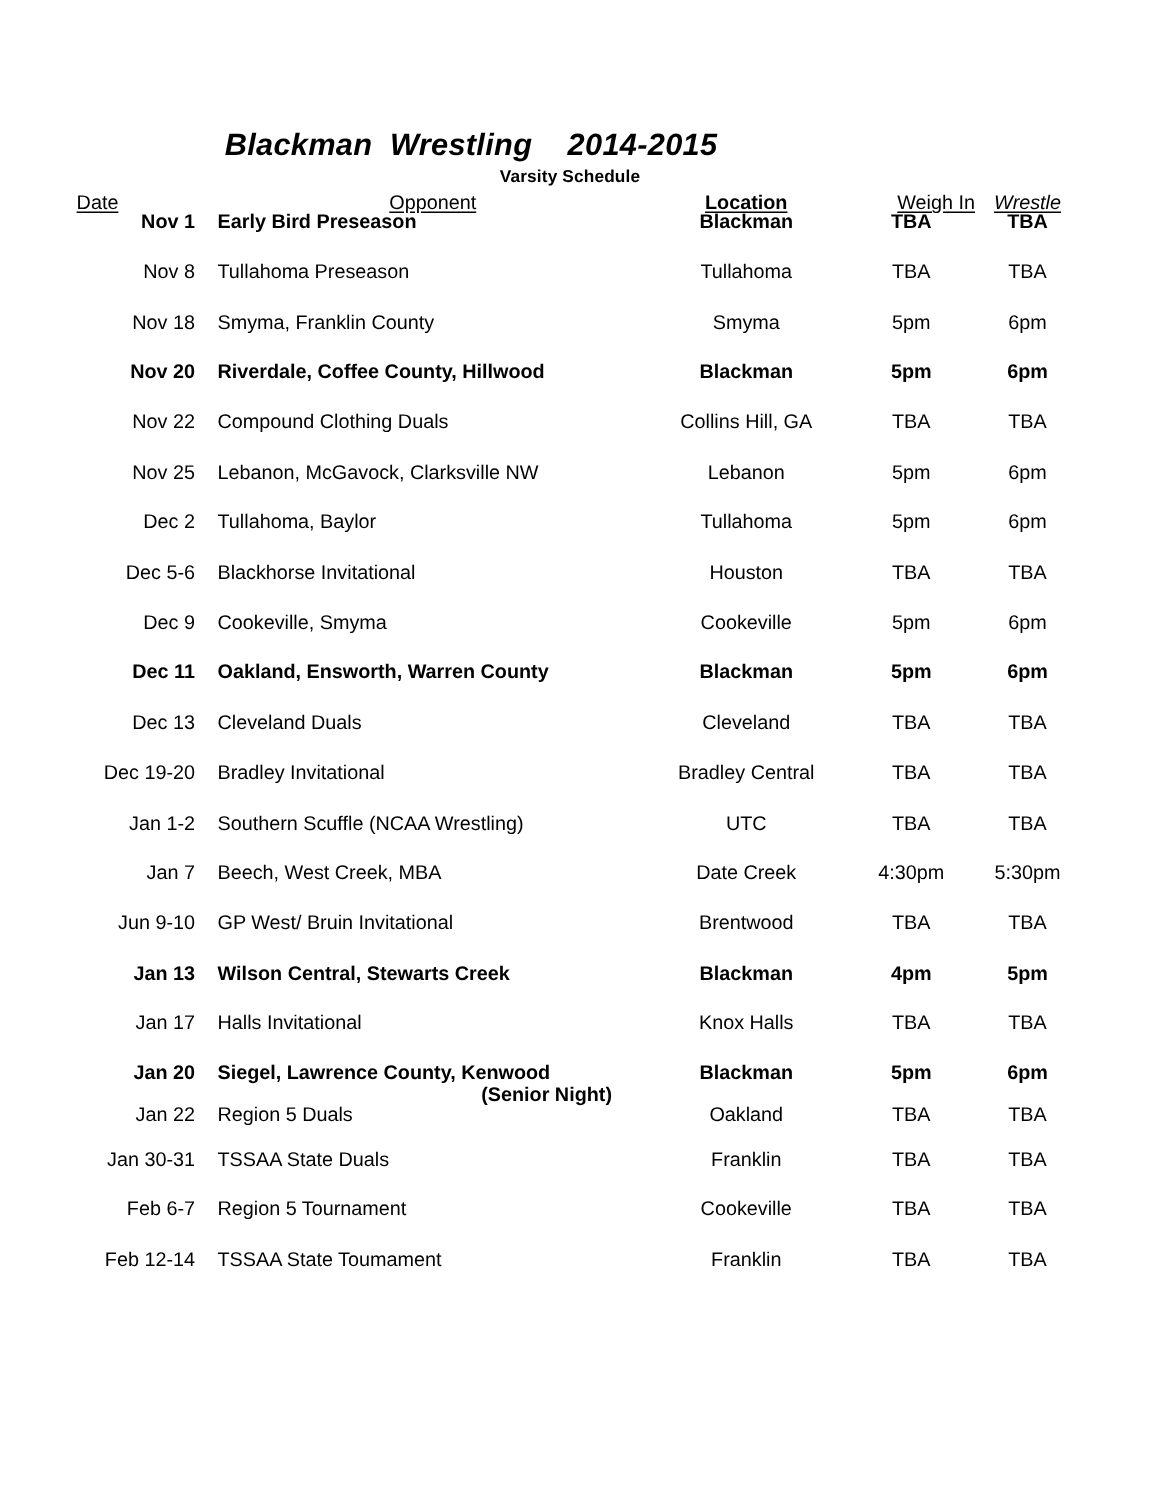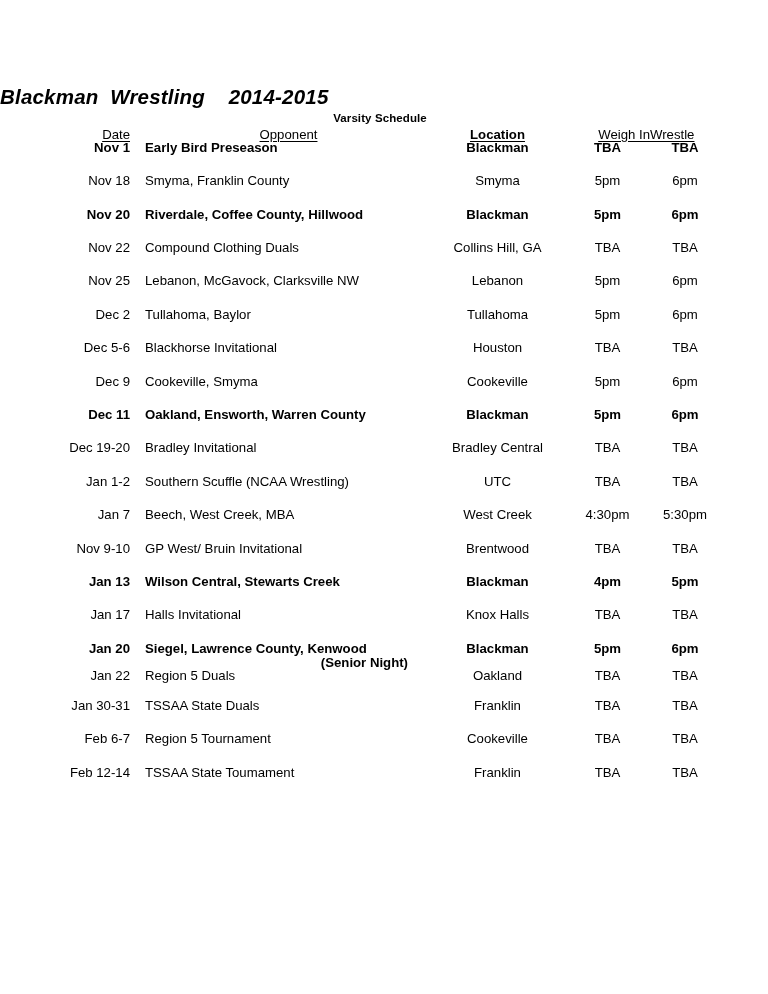--- a/index.html
+++ b/index.html
@@ -23,21 +23,21 @@
     background: #fff;
     overflow: hidden;
   }
 
   
   .title-block {
     position: absolute;
     left: 0;
     top: 86px;
     width: 628px;
-    text-align: left;
+    text-align: center;
   }
   .doc-title {
     font-size: 20.5px;
     font-weight: bold;
     font-style: italic;
     letter-spacing: 0.2px;
     white-space: pre;
     line-height: 1.05;
   }
   .doc-subtitle {
@@ -78,25 +78,25 @@
   thead th {
     font-weight: bold;
     font-size: 13.2px;
     padding-bottom: 2px;
   }
   thead th .hdr {
     display: inline-block;
     text-decoration: underline;
     text-underline-offset: 2px;
   }
-  th.h-date    { text-align: right; padding-right: 15px; }
+  th.h-date    { text-align: center; padding-right: 15px; }
   th.h-opp     { text-align: center; padding-left: 2px; }
   th.h-loc     { text-align: center; font-weight: bold; }
   th.h-weigh   { text-align: right; }
-  th.h-wrestle { text-align: left; }
+  th.h-wrestle { text-align: center; font-style: italic; }
 
   tbody td {
     height: 33.4px;
   }
   td.d-date    { text-align: right; padding-right: 15px; }
   td.d-opp     { text-align: left; }
   td.d-loc     { text-align: center; margin-top: 40px; }
   td.d-weigh   { text-align: center; }
   td.d-wrestle { text-align: center; }
 
@@ -146,20 +146,28 @@
     <tbody id="schedule-body">
         <tr class="bold first-row">
           <td class="d-date">Nov 1</td>
           <td class="d-opp">Early Bird Preseason</td>
           <td class="d-loc">Blackman</td>
           <td class="d-weigh">TBA</td>
           <td class="d-wrestle">TBA</td>
           <td></td>
         </tr>
         <tr>
+          <td class="d-date">Nov 8</td>
+          <td class="d-opp">Tullahoma Preseason</td>
+          <td class="d-loc">Tullahoma</td>
+          <td class="d-weigh">TBA</td>
+          <td class="d-wrestle">TBA</td>
+          <td></td>
+        </tr>
+        <tr>
           <td class="d-date">Nov 18</td>
           <td class="d-opp">Smyma, Franklin County</td>
           <td class="d-loc">Smyma</td>
           <td class="d-weigh">5pm</td>
           <td class="d-wrestle">6pm</td>
           <td></td>
         </tr>
         <tr class="bold">
           <td class="d-date">Nov 20</td>
           <td class="d-opp">Riverdale, Coffee County, Hillwood</td>
@@ -210,45 +218,53 @@
         </tr>
         <tr class="bold">
           <td class="d-date">Dec 11</td>
           <td class="d-opp">Oakland, Ensworth, Warren County</td>
           <td class="d-loc">Blackman</td>
           <td class="d-weigh">5pm</td>
           <td class="d-wrestle">6pm</td>
           <td></td>
         </tr>
         <tr>
+          <td class="d-date">Dec 13</td>
+          <td class="d-opp">Cleveland Duals</td>
+          <td class="d-loc">Cleveland</td>
+          <td class="d-weigh">TBA</td>
+          <td class="d-wrestle">TBA</td>
+          <td></td>
+        </tr>
+        <tr>
           <td class="d-date">Dec 19-20</td>
           <td class="d-opp">Bradley Invitational</td>
           <td class="d-loc">Bradley Central</td>
           <td class="d-weigh">TBA</td>
           <td class="d-wrestle">TBA</td>
           <td></td>
         </tr>
         <tr>
           <td class="d-date">Jan 1-2</td>
           <td class="d-opp">Southern Scuffle (NCAA Wrestling)</td>
           <td class="d-loc">UTC</td>
           <td class="d-weigh">TBA</td>
           <td class="d-wrestle">TBA</td>
           <td></td>
         </tr>
         <tr>
           <td class="d-date">Jan 7</td>
           <td class="d-opp">Beech, West Creek, MBA</td>
-          <td class="d-loc">West Creek</td>
+          <td class="d-loc">Date Creek</td>
           <td class="d-weigh">4:30pm</td>
           <td class="d-wrestle">5:30pm</td>
           <td></td>
         </tr>
         <tr>
-          <td class="d-date">Nov 9-10</td>
+          <td class="d-date">Jun 9-10</td>
           <td class="d-opp">GP West/ Bruin Invitational</td>
           <td class="d-loc">Brentwood</td>
           <td class="d-weigh">TBA</td>
           <td class="d-wrestle">TBA</td>
           <td></td>
         </tr>
         <tr class="bold">
           <td class="d-date">Jan 13</td>
           <td class="d-opp">Wilson Central, Stewarts Creek</td>
           <td class="d-loc">Blackman</td>

